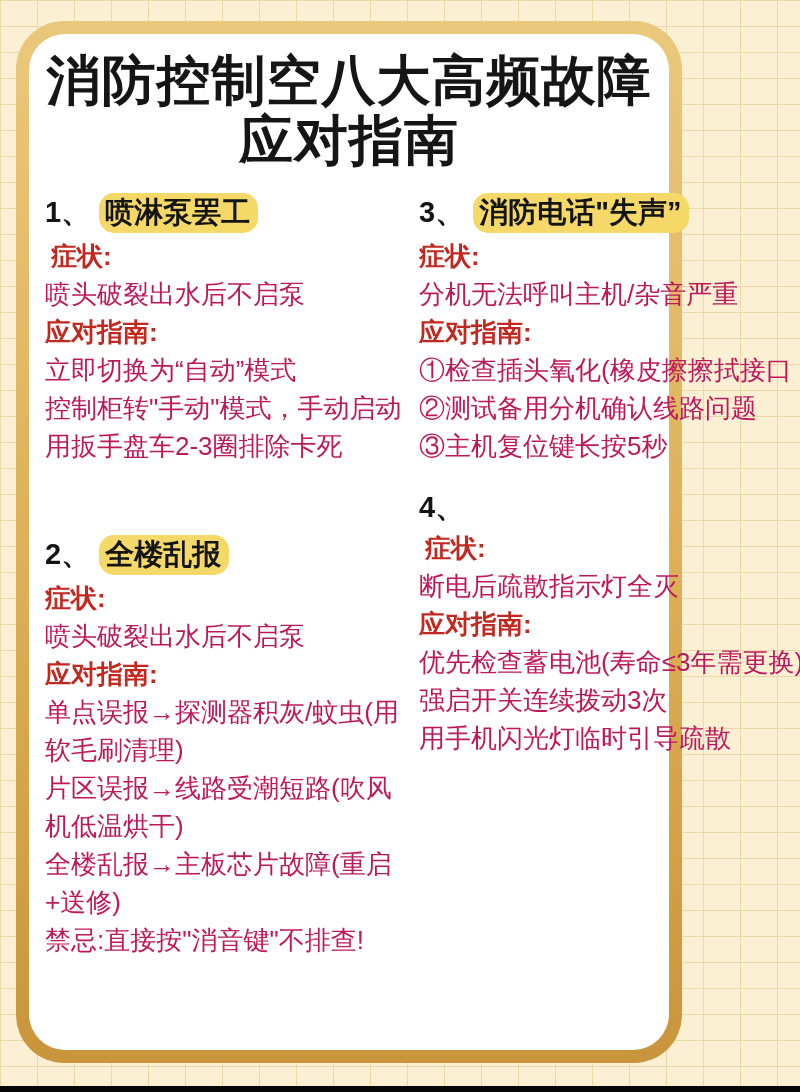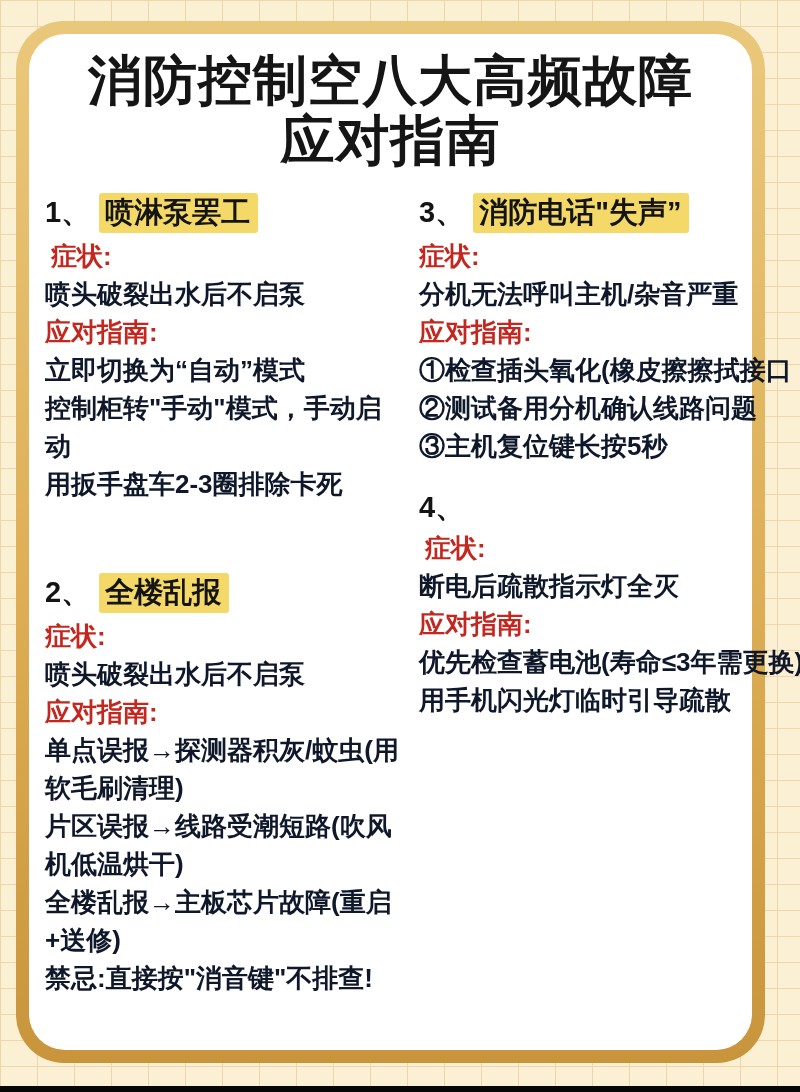--- a/index.html
+++ b/index.html
@@ -9,21 +9,21 @@
   }
   .page {
     position:absolute; inset:0;
     background-color:#fbf0d3;
     background-image:
       linear-gradient(#ecd8a6 1.5px, transparent 1.5px),
       linear-gradient(90deg, #ecd8a6 1.5px, transparent 1.5px);
     background-size:37px 26px;
   }
   .card {
-    position:absolute; left:16px; top:21px; width:749px; height:1042px;
+    position:absolute; left:16px; top:21px; width:666px; height:1042px;
     border-radius:48px;
     background:linear-gradient(180deg,#eac87b 0%,#ddae55 55%,#c9953c 100%);
   }
   .card-inner {
     position:absolute; left:13px; top:13px; right:13px; bottom:13px;
     background:#ffffff; border-radius:36px;
   }
   .title {
     margin:16px 0 0; text-align:center;
     font-size:54px; line-height:1.12; font-weight:800;
@@ -31,24 +31,24 @@
   }
   .columns { display:flex; margin-top:22px; padding-left:16px; }
   .col { width:360px; flex:none; }
   .col-right { width:334px; margin-left:14px; }
   .sec-header {
     display:flex; align-items:baseline;
     font-size:29px; font-weight:800; color:#141414;
     line-height:36px; margin-bottom:4px;
   }
   .sec-num { margin-right:9px; }
-  .hl { background:#f4d968; padding:1px 8px 3px 6px; border-radius:3px;text-align:center; }
+  .hl { background:#f4d968; padding:1px 8px 3px 6px; border-radius:15px;text-align:center; }
   .hl-light { background:#f2e193; }
   .line {
-    font-size:26px; font-weight:700; color:#0f172a;
+    font-size:26px; font-weight:400; color:#be185d;
     line-height:38px; margin:0;
   }
   .red { color:#c32820; font-weight:800; }
   .ind { margin-left:6px; }
   .nowrap { white-space:nowrap; }
   .sec2 { margin-top:70px; }
   .sec4 { margin-top:24px; }
   .bottom-bar {
     position:absolute; left:0; bottom:0; width:100%; height:6px;
     background:#060606;
@@ -115,20 +115,21 @@
           </section>
 
           <section class="sec sec4">
             <div class="sec-header">
               <span class="sec-num">4、</span>
             </div>
             <p class="line red ind">症状:</p>
             <p class="line">断电后疏散指示灯全灭</p>
             <p class="line red">应对指南:</p>
             <p class="line nowrap">优先检查蓄电池(寿命≤3年需更换)</p>
+            <p class="line nowrap">强启开关连续拨动3次</p>
             <p class="line nowrap">用手机闪光灯临时引导疏散</p>
           </section>
 
         </div>
       </div>
 
     </div>
   </div>
   <div class="bottom-bar"></div>
 </div>

